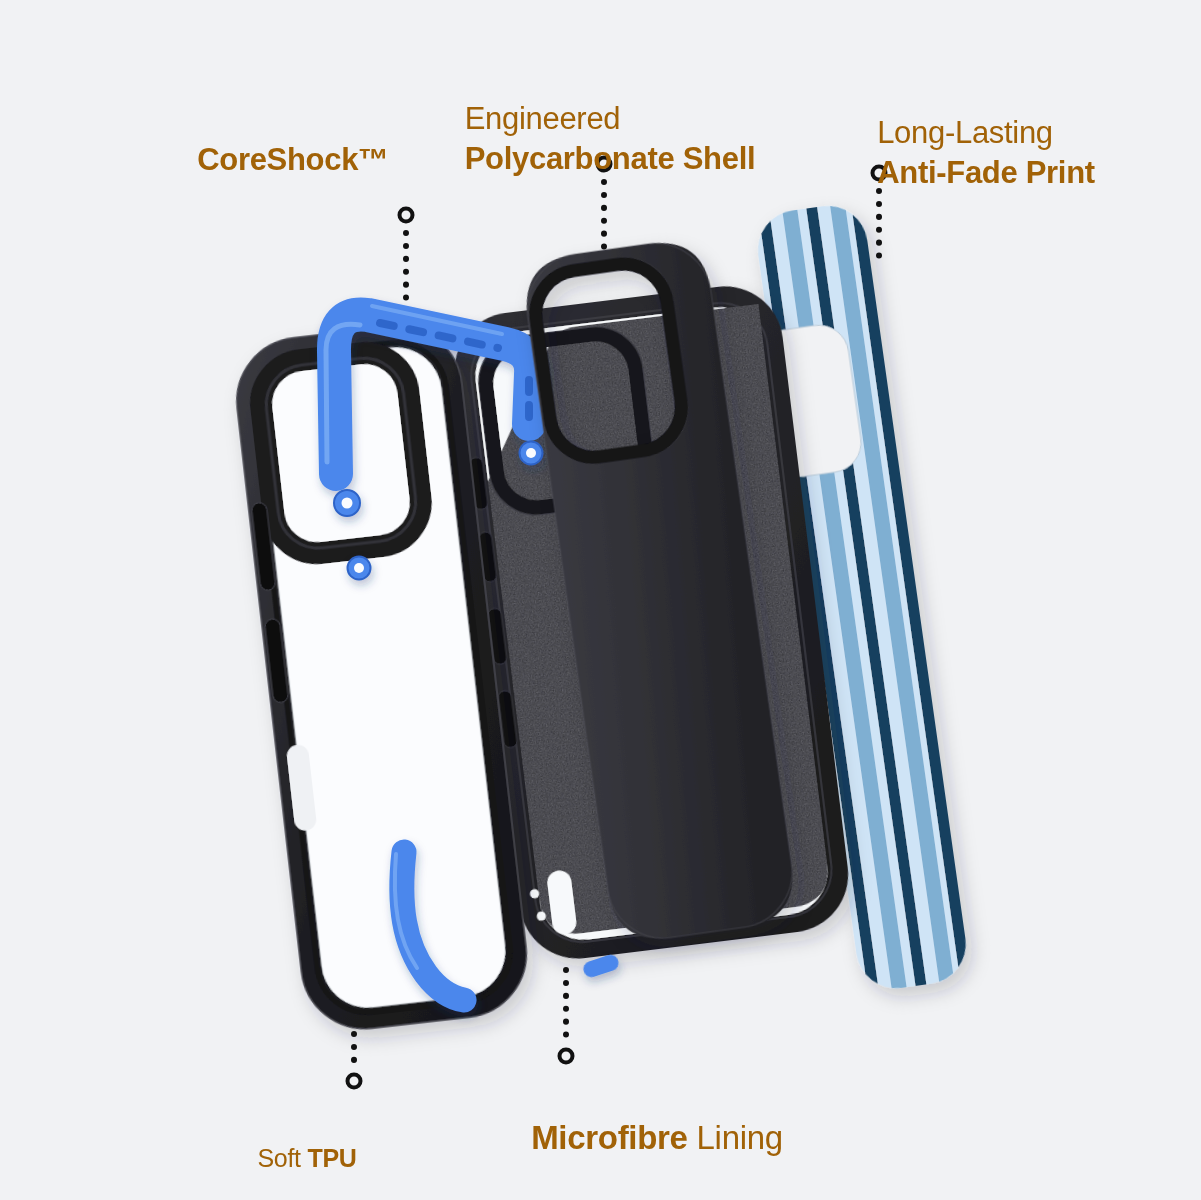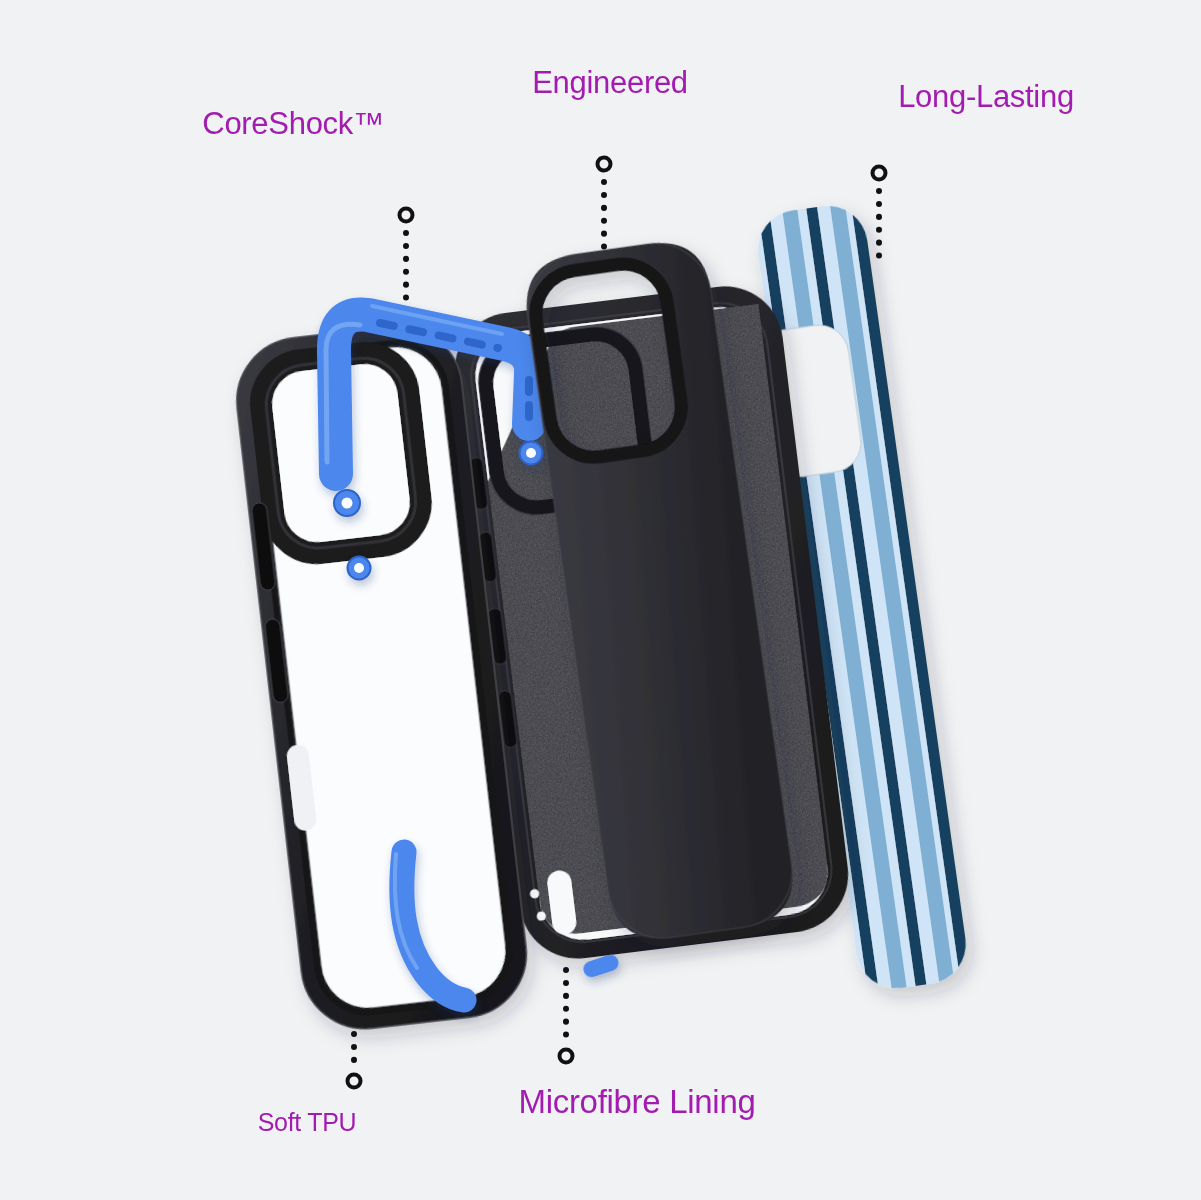--- a/index.html
+++ b/index.html
@@ -1,22 +1,22 @@
 <!DOCTYPE html>
 <html><head>
 <meta charset="utf-8">
 <style>
   html,body{margin:0;padding:0;background:#f1f2f4;}
   .stage{position:relative;width:1201px;height:1200px;overflow:hidden;
          font-family:"Liberation Sans",sans-serif;background:#f1f2f4;}
   .stage svg{position:absolute;left:0;top:0;}
   .lbl{position:absolute;transform:translateX(-50%);
-       font-size:31px;line-height:40px;color:#a21caf;letter-spacing:-0.3px;
-       white-space:nowrap;}
-  .b{font-weight:400;}
+       font-size:31px;line-height:40px;color:#a16207;letter-spacing:-0.3px;
+       white-space:nowrap;margin-top:36px;}
+  .b{font-weight:700;}
 </style>
 </head>
 <body>
 
 <div class="stage">
 
 <svg width="1201" height="1200" viewBox="0 0 1201 1200">
   <defs>
     <linearGradient id="gLeft" x1="0" y1="0" x2="0.8" y2="1">
       <stop offset="0" stop-color="#3b3b42"></stop>
@@ -142,29 +142,31 @@
     </g>
   </g>
 </svg>
 
 <div class="lbl" style="left:293px;top:104px">
   <div class="b">CoreShock™</div>
 </div>
 
 <div class="lbl" style="left:610px;top:63px">
   <div>Engineered</div>
+  <div class="b">Polycarbonate Shell</div>
 </div>
 
 <div class="lbl" style="left:986px;top:77px">
   <div>Long-Lasting</div>
+  <div class="b">Anti-Fade Print</div>
 </div>
 
 <div class="lbl" style="left:307px;top:1102px;font-size:25px">
   <span>Soft</span>
   <span class="b">TPU</span>
 </div>
 
-<div class="lbl" style="left:637px;top:1082px;font-size:33px">
+<div class="lbl" style="left:657px;top:1082px;font-size:33px">
   <span class="b">Microfibre</span>
   <span>Lining</span>
 </div>
 
 </div>
 
 </body></html>

